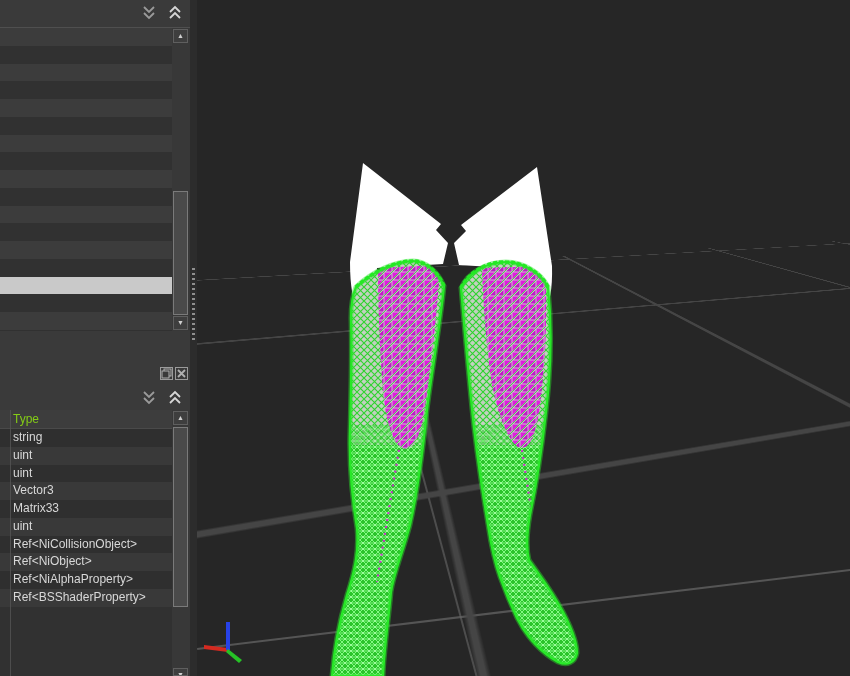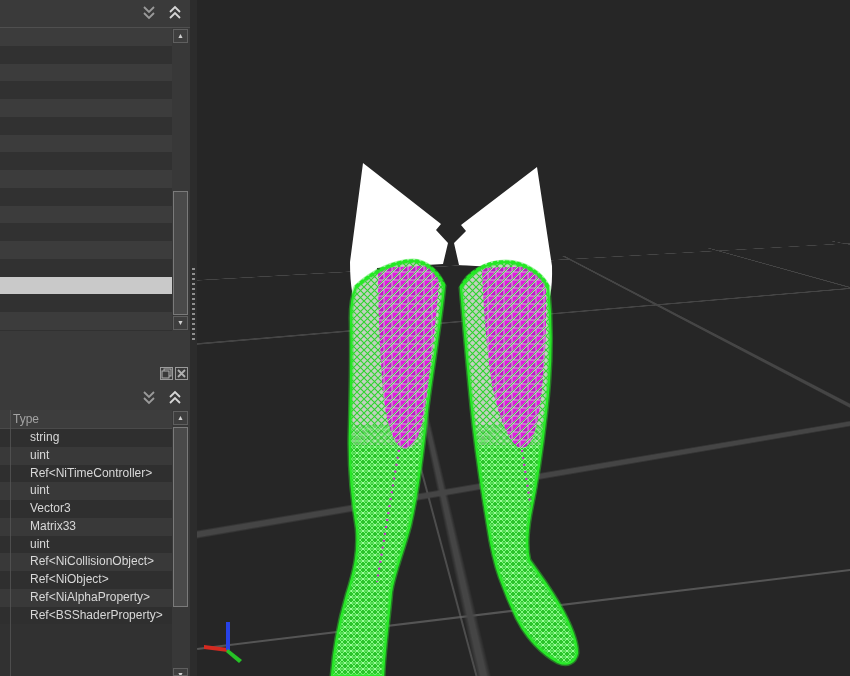--- a/index.html
+++ b/index.html
@@ -31,25 +31,25 @@
   .gap{position:absolute;left:0;top:331px;width:190px;height:54px;background:#3a3a3a;}
   .winicon{position:absolute;top:36px;width:13px;height:13px;border:1px solid #9b9b9b;
            box-sizing:border-box;background:#3a3a3a;cursor:pointer;}
   .winicon.float{right:17px;}
   .winicon.close{right:2px;}
   .winicon svg{display:block;}
   
   .panelbar.second{top:385px;height:25px;}
   .list2{position:absolute;left:0;top:410px;width:190px;height:266px;background:#313131;overflow:hidden;}
   .list2 .rows{position:absolute;left:0;top:0;width:172px;}
-  .trow{height:17.75px;line-height:17.75px;padding-left:30px;white-space:nowrap;
+  .trow{height:17.75px;line-height:17.75px;padding-left:13px;white-space:nowrap;
         background:#393939;overflow:hidden;}
   .trow:nth-child(even){background:#2f2f2f;}
   .thead{height:18px;line-height:18px;padding-left:13px;background:#3d3d3d;
-         border-bottom:1px solid #4a4a4a;color:#a3a3a3;}
+         border-bottom:1px solid #4a4a4a;color:#84cc16;}
   .colline{position:absolute;left:10px;top:0;width:1px;height:100%;background:#555;opacity:.8;}
   
   .splitter{position:absolute;left:190px;top:0;width:7px;height:676px;background:#2c2c2c;cursor:col-resize;}
   .splitter .dots{position:absolute;left:2px;top:268px;width:3px;height:74px;
      background:repeating-linear-gradient(180deg,#8f8f8f 0 2px,transparent 2px 5px);}
   
   .viewport{position:absolute;left:197px;top:0;width:653px;height:676px;background:#262626;overflow:hidden;}
   .ground{position:absolute;left:50%;top:258px;width:4000px;height:2400px;margin-left:-2000px;
      background-image:
        repeating-linear-gradient(90deg,#454545 0 2.5px,transparent 2.5px 170px),
@@ -145,21 +145,20 @@
           <path d="M3 13 L8 8 L13 13" stroke="#d6d6d6" stroke-width="1.8" fill="none"></path>
         </svg>
       </div>
     </div>
 
     <div class="list2">
       <div class="rows">
         <div class="thead">Type</div>
         <div class="trow">string</div>
         <div class="trow">uint</div>
-        <div class="trow">Ref&lt;NiTimeController&gt;</div>
         <div class="trow">uint</div>
         <div class="trow">Vector3</div>
         <div class="trow">Matrix33</div>
         <div class="trow">uint</div>
         <div class="trow">Ref&lt;NiCollisionObject&gt;</div>
         <div class="trow">Ref&lt;NiObject&gt;</div>
         <div class="trow">Ref&lt;NiAlphaProperty&gt;</div>
         <div class="trow">Ref&lt;BSShaderProperty&gt;</div>
       </div>
       <div class="colline"></div>

